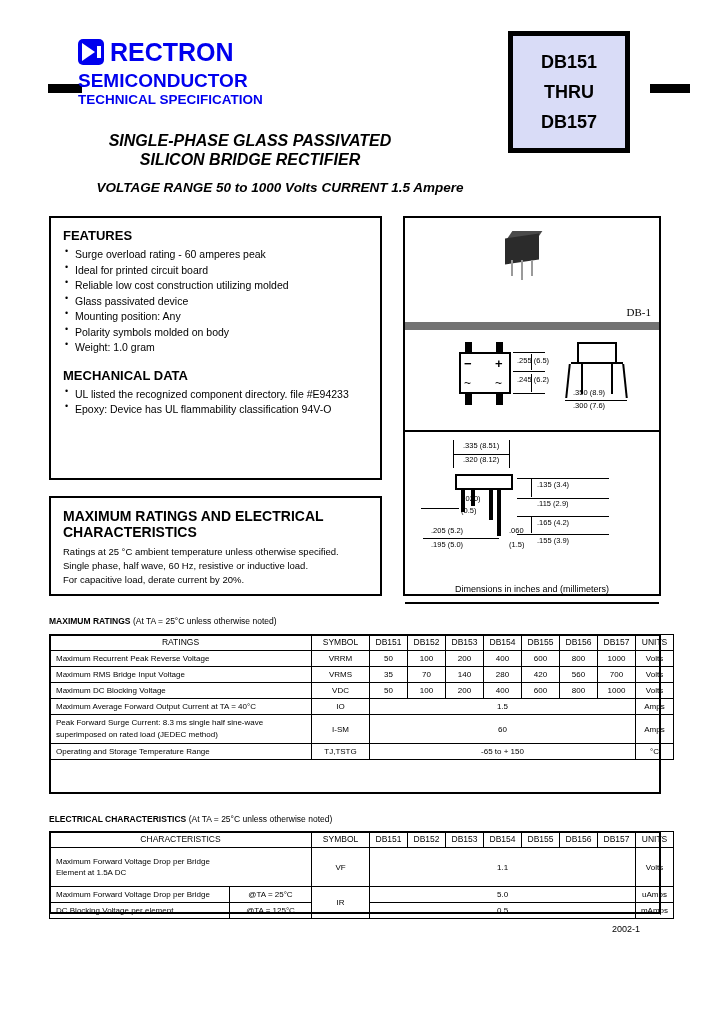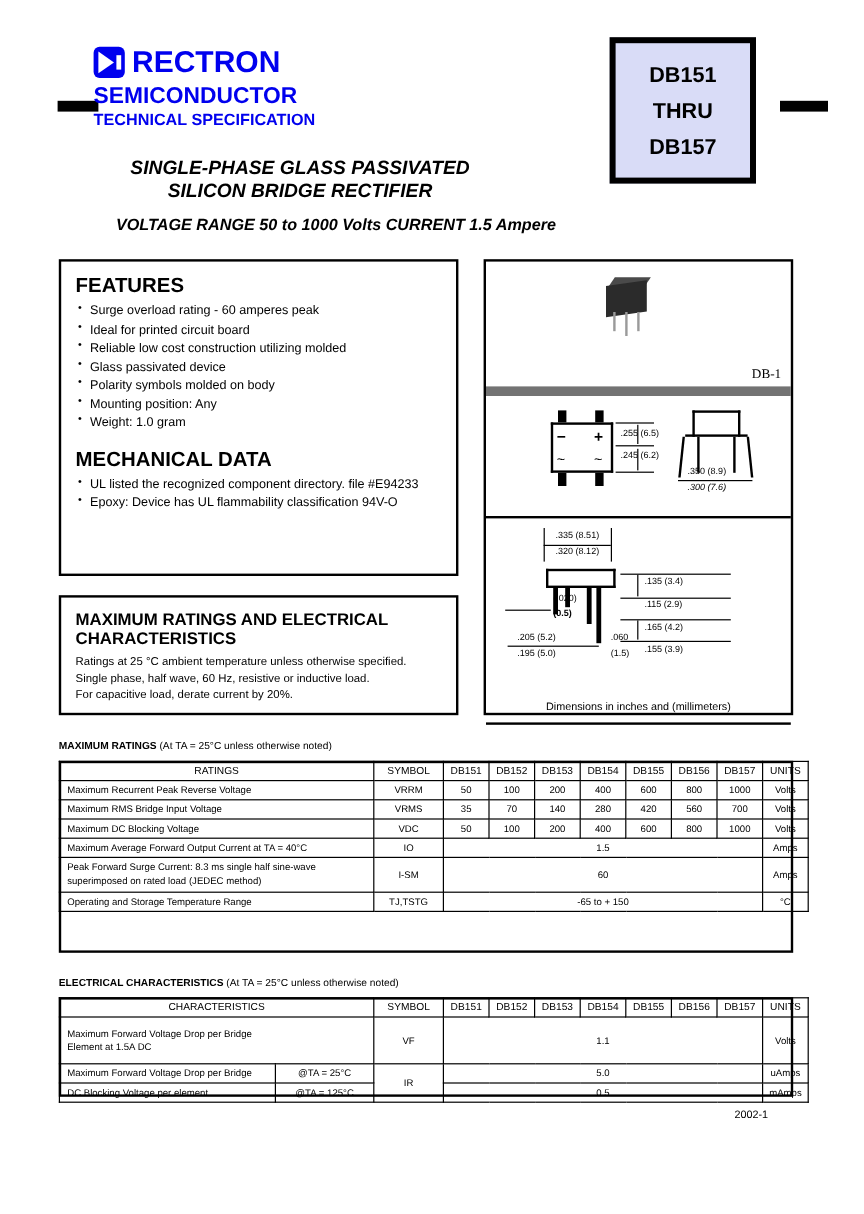--- a/index.html
+++ b/index.html
@@ -135,21 +135,21 @@
   
   #features-panel {
     position: absolute;
     left: 49px; top: 216px;
     width: 333px; height: 264px;
     border: 2px solid #000;
     box-sizing: border-box;
     padding: 10px 12px;
   }
   .sec-head {
-    font-size: 17px;
+    font-size: 13px;
     font-weight: bold;
     margin-bottom: 4px;
   }
   .bullets { margin: 0; padding: 0; list-style: none; }
   .bullets li {
     font-size: 10.5px;
     line-height: 15.5px;
     padding-left: 12px;
     position: relative;
     white-space: nowrap;
@@ -312,22 +312,22 @@
   <div class="title-sub">VOLTAGE RANGE  50 to 1000 Volts   CURRENT 1.5 Ampere</div>
 </div>
 
 <div id="features-panel">
   <div class="sec-head">FEATURES</div>
   <ul class="bullets">
     <li>Surge overload rating - 60 amperes peak</li>
     <li>Ideal for printed circuit board</li>
     <li>Reliable low cost construction utilizing molded</li>
     <li>Glass passivated device</li>
+    <li>Mounting position: Any</li>
     <li>Polarity symbols molded on body</li>
-    <li>Mounting position: Any</li>
     <li>Weight: 1.0 gram</li>
   </ul>
   <div class="sec-head mech-head">MECHANICAL DATA</div>
   <ul class="bullets">
     <li>UL listed the recognized component directory. file #E94233</li>
     <li>Epoxy: Device has UL flammability classification 94V-O</li>
   </ul>
 </div>
 
 <div id="ratings-note">
@@ -378,21 +378,21 @@
     <div class="ln" style="left:172px; top:12px; width:40px; height:2px;"></div>
     <div class="ln" style="left:172px; top:12px; width:2px; height:22px;"></div>
     <div class="ln" style="left:210px; top:12px; width:2px; height:22px;"></div>
     <div class="ln" style="left:166px; top:32px; width:52px; height:2px;"></div>
     <div class="ln" style="left:162px; top:34px; width:2px; height:34px; transform:skewX(-6deg);"></div>
     <div class="ln" style="left:219px; top:34px; width:2px; height:34px; transform:skewX(6deg);"></div>
     <div class="ln" style="left:176px; top:34px; width:2px; height:30px;"></div>
     <div class="ln" style="left:206px; top:34px; width:2px; height:30px;"></div>
     <div class="ln" style="left:160px; top:70px; width:62px; height:1px;"></div>
     <div class="dim-txt" style="left:168px; top:58px;">.350 (8.9)</div>
-    <div class="dim-txt" style="left:168px; top:71px;font-style:italic;">.300 (7.6)</div>
+    <div class="dim-txt" style="left:168px; top:71px;">.300 (7.6)</div>
   </div>
 
   <div class="dwg-area dwg-area2">
 
     <div class="ln" style="left:48px; top:8px; width:1px; height:28px;"></div>
     <div class="ln" style="left:104px; top:8px; width:1px; height:28px;"></div>
     <div class="ln" style="left:48px; top:22px; width:56px; height:1px;"></div>
     <div class="dim-txt" style="left:58px; top:9px;">.335 (8.51)</div>
     <div class="dim-txt" style="left:58px; top:23px;">.320 (8.12)</div>
 
@@ -412,21 +412,21 @@
     <div class="ln" style="left:112px; top:102px; width:92px; height:1px;"></div>
     <div class="ln" style="left:126px; top:47px; width:1px; height:18px;"></div>
     <div class="ln" style="left:126px; top:85px; width:1px; height:16px;"></div>
     <div class="dim-txt" style="left:132px; top:48px;">.135 (3.4)</div>
     <div class="dim-txt" style="left:132px; top:67px;text-align:right;">.115 (2.9)</div>
     <div class="dim-txt" style="left:132px; top:86px;">.165 (4.2)</div>
     <div class="dim-txt" style="left:132px; top:104px;">.155 (3.9)</div>
 
     <div class="ln" style="left:16px; top:76px; width:38px; height:1px;"></div>
     <div class="dim-txt" style="left:56px; top:62px;">(.020)</div>
-    <div class="dim-txt" style="left:56px; top:74px;font-weight:bold;">(0.5)</div>
+    <div class="dim-txt" style="left:56px; top:74px;">(0.5)</div>
 
     <div class="ln" style="left:18px; top:106px; width:76px; height:1px;"></div>
     <div class="dim-txt" style="left:26px; top:94px;">.205 (5.2)</div>
     <div class="dim-txt" style="left:26px; top:108px;">.195 (5.0)</div>
 
     <div class="dim-txt" style="left:104px; top:94px;">.060</div>
     <div class="dim-txt" style="left:104px; top:108px;">(1.5)</div>
 
     <div class="caption">Dimensions in inches and (millimeters)</div>
   </div>

